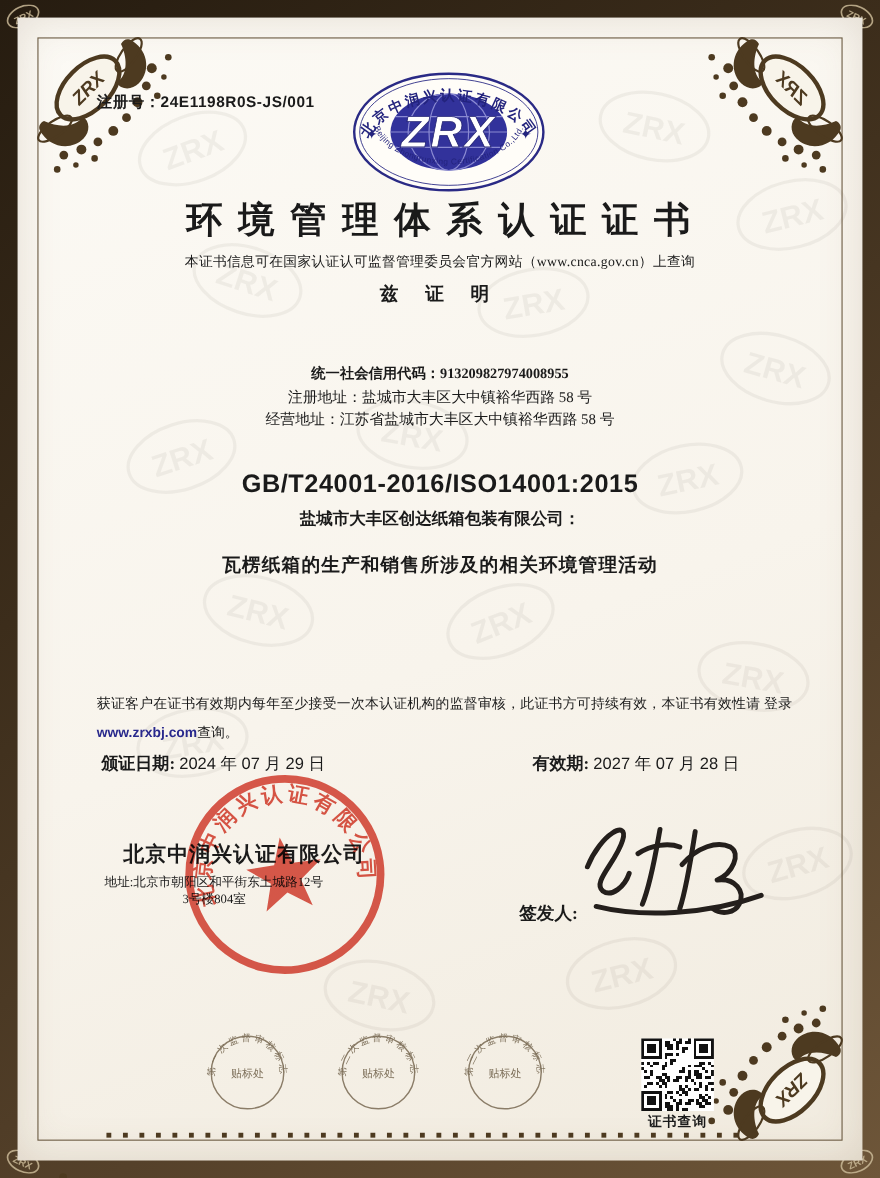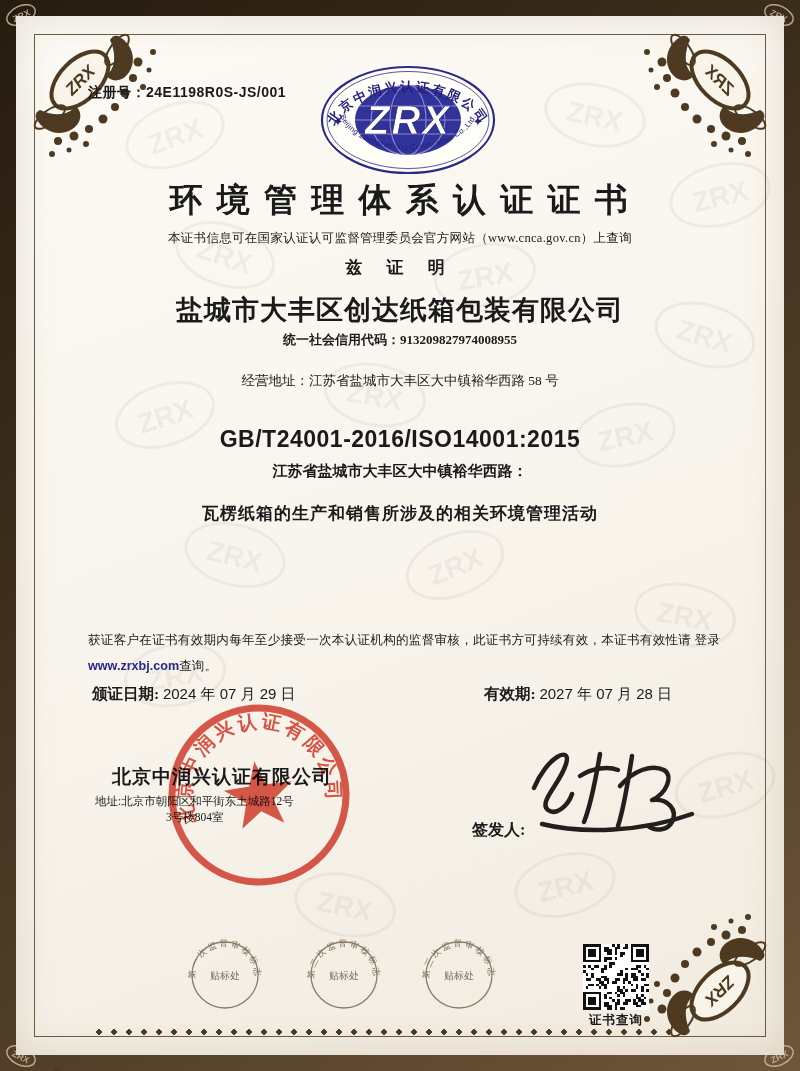--- a/index.html
+++ b/index.html
@@ -261,26 +261,26 @@
     <text font-size="13" font-weight="bold" fill="#23237d" letter-spacing="2.5" font-family="Liberation Serif,serif"><textPath href="#logo-top-arc" startOffset="50%" text-anchor="middle">北京中润兴认证有限公司</textPath></text>
     <text font-size="7.6" fill="#23237d" letter-spacing="0.4" font-family="Liberation Sans,sans-serif"><textPath href="#logo-bot-arc" startOffset="50%" text-anchor="middle">Beijing Zhongrunxing Certification Co.,Ltd.</textPath></text>
     <text x="20" y="66" font-size="13" fill="#23237d" text-anchor="middle">✦</text>
     <text x="160" y="66" font-size="13" fill="#23237d" text-anchor="middle">✦</text>
   </svg>
 
   <div class="abs center title" style="top:162px;">环 境 管 理 体 系 认 证 证 书</div>
   <div class="abs center info" style="top:214px;">本证书信息可在国家认证认可监督管理委员会官方网站（www.cnca.gov.cn）上查询</div>
   <div class="abs center hereby" style="top:240px;">兹 证 明</div>
 
-  <div class="abs center company" style="top:276px;">盐城市大丰区创达纸箱包装有限公司</div>
   <div class="abs center credit" style="top:315px;">统一社会信用代码：913209827974008955</div>
+  <div class="abs center addr" style="top:336px;">注册地址：盐城市大丰区大中镇裕华西路 58 号</div>
   <div class="abs center addr" style="top:356px;">经营地址：江苏省盐城市大丰区大中镇裕华西路 58 号</div>
 
   <div class="abs center standard sans" style="top:410px;">GB/T24001-2016/ISO14001:2015</div>
-  <div class="abs center stdintro" style="top:446px;">江苏省盐城市大丰区大中镇裕华西路：</div>
+  <div class="abs center stdintro" style="top:446px;">盐城市大丰区创达纸箱包装有限公司：</div>
   <div class="abs para" style="left:72px;top:612px;width:632px;">
     <span>获证客户在证书有效期内每年至少接受一次本认证机构的监督审核，此证书方可持续有效，本证书有效性请</span>
     <span>登录</span><a href="#" class="url sans">www.zrxbj.com</a><span>查询。</span>
   </div>
 
   <div class="abs center scope" style="top:486px;">瓦楞纸箱的生产和销售所涉及的相关环境管理活动</div>
 
   <div class="abs dates" style="left:76px;top:668px;">
     <b>颁证日期:</b>
     <span class="sans">2024 年 07 月 29 日</span>

